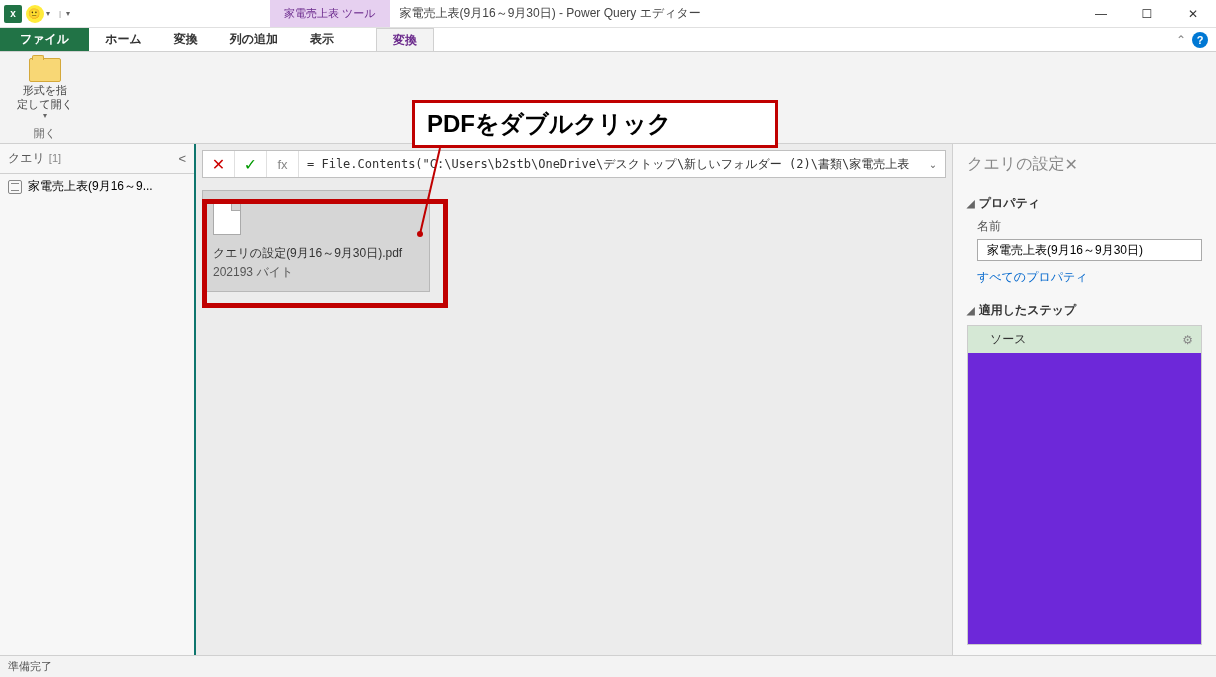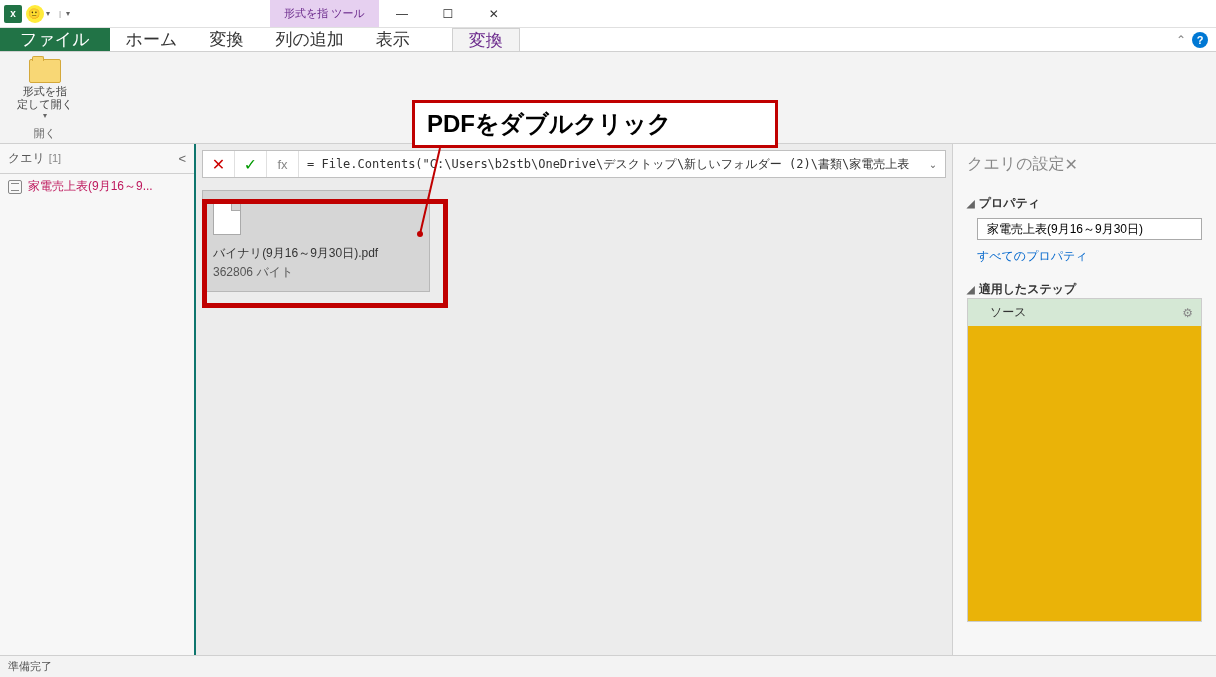--- a/index.html
+++ b/index.html
@@ -12,47 +12,47 @@
     .smiley-icon { width: 18px; height: 18px; background: #ffeb3b; border-radius: 50%; display: flex; align-items: center; justify-content: center; font-size: 10px; }
     .qat-sep { width: 8px; height: 16px; display: flex; align-items: center; justify-content: center; color: #888; font-size: 8px; margin-left: 2px; }
     .qat-dd { color: #666; font-size: 8px; margin-left: -2px; }
     .tool-context-tab { margin-left: 200px; background: #e6d0f0; color: #6b2a8c; font-size: 11px; padding: 4px 14px; height: 100%; display: flex; align-items: center; }
     .titlebar-title { flex: 1; font-size: 12px; color: #444; padding-left: 10px; }
     .titlebar-controls { display: flex; }
     .win-btn { width: 46px; height: 28px; display: flex; align-items: center; justify-content: center; font-size: 12px; color: #333; }
 
     
     .tabs { height: 24px; display: flex; align-items: stretch; background: #fff; border-bottom: 1px solid #d0d0d0; }
-    .tab { padding: 0 16px; font-size: 17px; color: #333; display: flex; align-items: center; cursor: pointer; }
+    .tab { padding: 0 16px; font-size: 12px; color: #333; display: flex; align-items: center; cursor: pointer; font-weight: bold; }
     .tab.file { background: #217346; color: #fff; padding: 0 20px; }
     .tab.context { background: #f3f3f3; border: 1px solid #d0d0d0; border-bottom: none; color: #6b2a8c; }
     .tab-spacer { flex: 1; }
     .tab-right { display: flex; align-items: center; padding-right: 8px; gap: 6px; }
     .collapse-arrow { color: #888; font-size: 12px; }
     .help-icon { width: 16px; height: 16px; background: #0078d4; color: #fff; border-radius: 50%; display: flex; align-items: center; justify-content: center; font-size: 11px; font-weight: bold; }
 
     
-    .ribbon { height: 92px; background: #f3f3f3; border-bottom: 1px solid #d0d0d0; display: flex; align-items: flex-end; padding: 6px 10px 2px 10px; }
+    .ribbon { height: 92px; background: #f3f3f3; border-bottom: 1px solid #d0d0d0; display: flex; align-items: center; padding: 6px 10px 2px 10px; }
     .ribbon-group { display: flex; flex-direction: column; align-items: center; width: 70px; }
     .ribbon-btn { display: flex; flex-direction: column; align-items: center; font-size: 11px; color: #444; cursor: pointer; gap: 2px; }
     .folder-icon { width: 32px; height: 24px; background: #f8d775; border: 1px solid #d4a83a; border-radius: 2px; position: relative; }
     .folder-icon::before { content: ""; position: absolute; top: -4px; left: 2px; width: 10px; height: 4px; background: #f8d775; border: 1px solid #d4a83a; border-bottom: none; border-radius: 2px 2px 0 0; }
     .ribbon-group-label { font-size: 11px; color: #666; margin-top: 6px; }
     .btn-dd { font-size: 8px; color: #666; margin-top: -2px; }
 
     
     .main { display: flex; height: calc(100% - 28px - 24px - 92px - 22px); }
     
     
     .queries-pane { width: 196px; background: #f7f7f7; border-right: 2px solid #0f766e; display: flex; flex-direction: column; position: relative; }
     .queries-header { padding: 6px 8px; font-size: 12px; color: #555; display: flex; align-items: center; justify-content: space-between; border-bottom: 1px solid #d0d0d0; }
     .queries-header-left { display: flex; align-items: baseline; gap: 4px; }
     .queries-count { color: #888; font-size: 11px; }
     .collapse-btn { color: #666; font-size: 13px; cursor: pointer; }
-    .query-item { padding: 4px 8px; font-size: 12px; color: #be185d; display: flex; align-items: center; gap: 6px; cursor: pointer; }
+    .query-item { padding: 4px 8px; font-size: 12px; color: #000000; display: flex; align-items: center; gap: 6px; cursor: pointer; }
     .query-icon { width: 14px; height: 14px; border: 1px solid #888; border-radius: 2px; display: flex; align-items: center; justify-content: center; }
     .query-icon-inner { width: 8px; height: 8px; border-top: 1px solid #888; border-bottom: 1px solid #888; }
     
     
     .content { flex: 1; display: flex; flex-direction: column; background: #ececec; }
     .formula-bar { height: 28px; margin: 6px; display: flex; align-items: center; background: #fff; border: 1px solid #c0c0c0; }
     .formula-btn { width: 32px; height: 100%; display: flex; align-items: center; justify-content: center; color: #888; border-right: 1px solid #e0e0e0; cursor: pointer; }
     .formula-btn.cancel { color: #c00; }
     .formula-btn.confirm { color: #090; }
     .formula-btn.fx { font-size: 13px; }
@@ -74,42 +74,43 @@
     .settings-pane { width: 264px; background: #f7f7f7; border-left: 1px solid #d0d0d0; padding: 10px 14px; display: flex; flex-direction: column; }
     .settings-header { display: flex; align-items: center; justify-content: flex-start; margin-bottom: 14px; }
     .settings-title { font-size: 16px; color: #888; }
     .settings-close { font-size: 16px; color: #888; cursor: pointer; }
     .section-header { display: flex; align-items: center; gap: 4px; font-size: 12px; color: #333; font-weight: bold; cursor: pointer; margin-top: 6px; }
     .section-arrow { color: #666; font-size: 10px; }
     .section-body { padding: 6px 0 10px 10px; }
     .prop-label { font-size: 12px; color: #555; margin-bottom: 4px; }
     .prop-input { width: 100%; padding: 3px 9px; font-size: 12px; border: 1px solid #aaa; background: #fff; }
     .prop-link { font-size: 12px; color: #0066cc; margin-top: 8px; display: inline-block; cursor: pointer; }
-    .steps-list { border: 1px solid #ccc; background: #eab308; height: 324px; margin-top: 0; }
+    .steps-list { border: 1px solid #ccc; background: #6d28d9; height: 324px; margin-top: 6px; }
     .step-item { padding: 5px 8px; font-size: 12px; color: #333; background: #d5e8d5; display: flex; align-items: center; justify-content: space-between; cursor: pointer; }
     .step-gear { color: #888; font-size: 12px; }
     
     
     .statusbar { height: 22px; background: #f3f3f3; border-top: 1px solid #d0d0d0; display: flex; align-items: center; padding: 0 8px; font-size: 11px; color: #555; }
 
     
     .ann-line-svg { position: absolute; left: 0; top: 0; width: 1216px; height: 677px; pointer-events: none; z-index: 99; }
   </style>
 </head>
 <body>
 
 <div class="titlebar">
   <div class="titlebar-left">
     <div class="app-icon">x</div>
     <div class="smiley-icon">🙂</div>
     <div class="qat-dd">▾</div>
     <div class="qat-sep">|</div>
     <div class="qat-dd">▾</div>
   </div>
-  <div class="tool-context-tab">形式を指 ツール</div>
+  <div class="tool-context-tab">家電売上表 ツール</div>
+  <div class="titlebar-title">家電売上表(9月16～9月30日) - Power Query エディター</div>
   <div class="titlebar-controls">
     <div class="win-btn">—</div>
     <div class="win-btn">☐</div>
     <div class="win-btn win-close">✕</div>
   </div>
 </div>
 
 <div class="tabs">
   <div class="tab file">ファイル</div>
   <div class="tab">ホーム</div>
@@ -159,36 +160,37 @@
     <div class="formula-bar">
       <div class="formula-btn cancel">✕</div>
       <div class="formula-btn confirm">✓</div>
       <div class="formula-btn fx">fx</div>
       <div class="formula-input">= File.Contents("C:\Users\b2stb\OneDrive\デスクトップ\新しいフォルダー (2)\書類\家電売上表</div>
       <div class="formula-dd">⌄</div>
     </div>
     <div class="file-area">
       <div class="file-card">
         <div class="file-icon"></div>
-        <div class="file-name">バイナリ(9月16～9月30日).pdf</div>
-        <div class="file-size">362806 バイト</div>
+        <div class="file-name">クエリの設定(9月16～9月30日).pdf</div>
+        <div class="file-size">202193 バイト</div>
       </div>
     </div>
   </div>
 
   <div class="settings-pane">
     <div class="settings-header">
       <span class="settings-title">クエリの設定</span>
       <span class="settings-close">✕</span>
     </div>
     <div class="section-header">
       <span class="section-arrow">◢</span>
       <span>プロパティ</span>
     </div>
     <div class="section-body">
+      <div class="prop-label">名前</div>
       <input class="prop-input" value="家電売上表(9月16～9月30日)" style="">
       <a class="prop-link">すべてのプロパティ</a>
     </div>
     <div class="section-header">
       <span class="section-arrow">◢</span>
       <span>適用したステップ</span>
     </div>
     <div class="steps-list">
       <div class="step-item">
         <span style="padding-left:14px">ソース</span>

